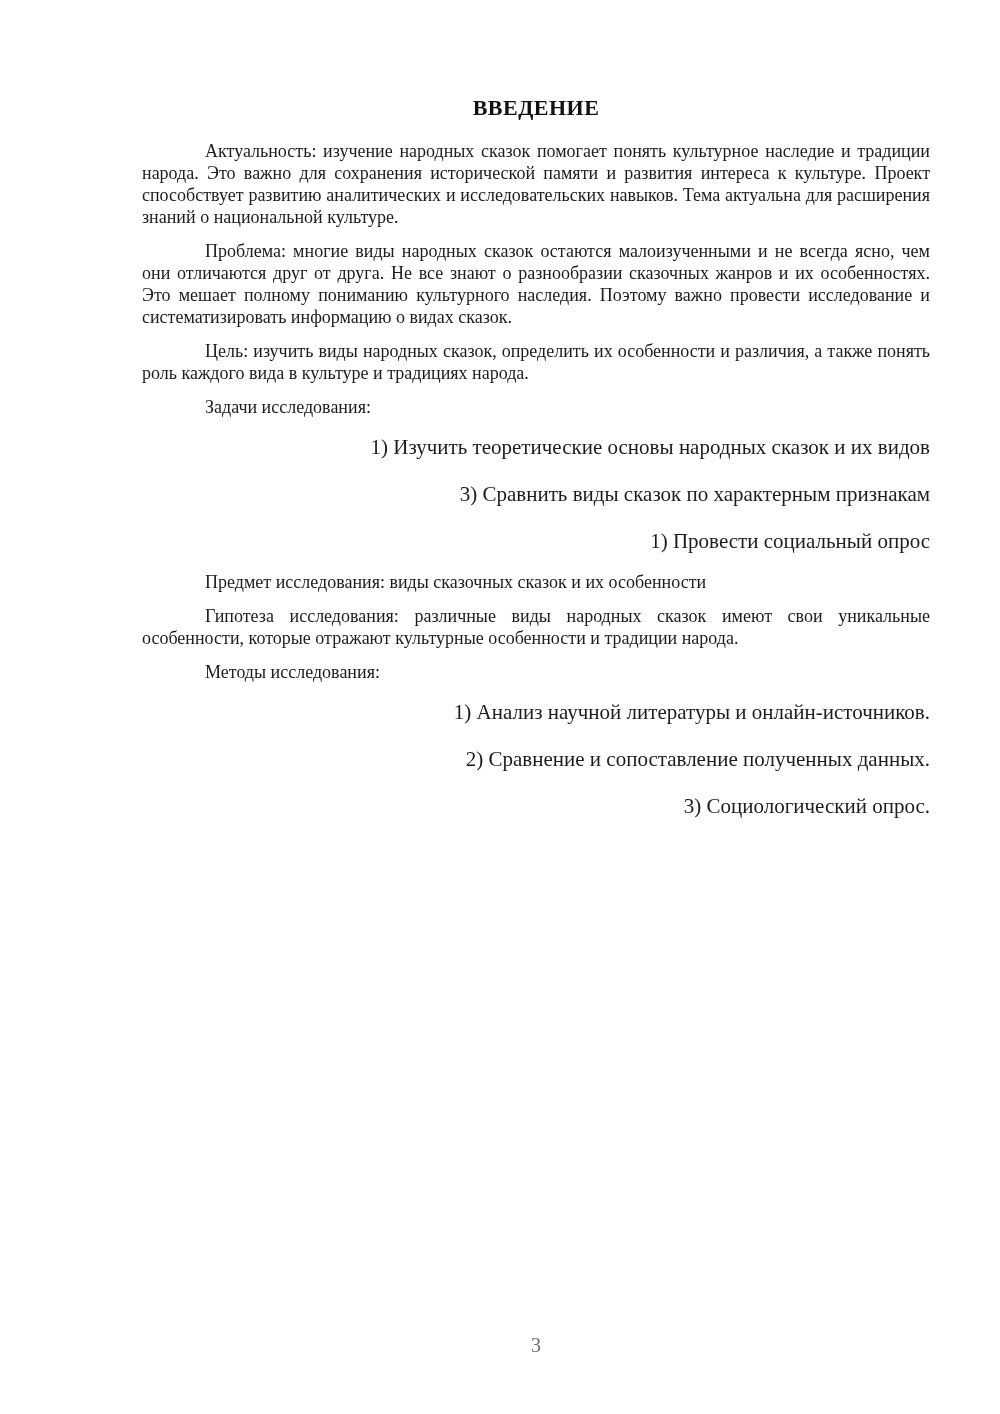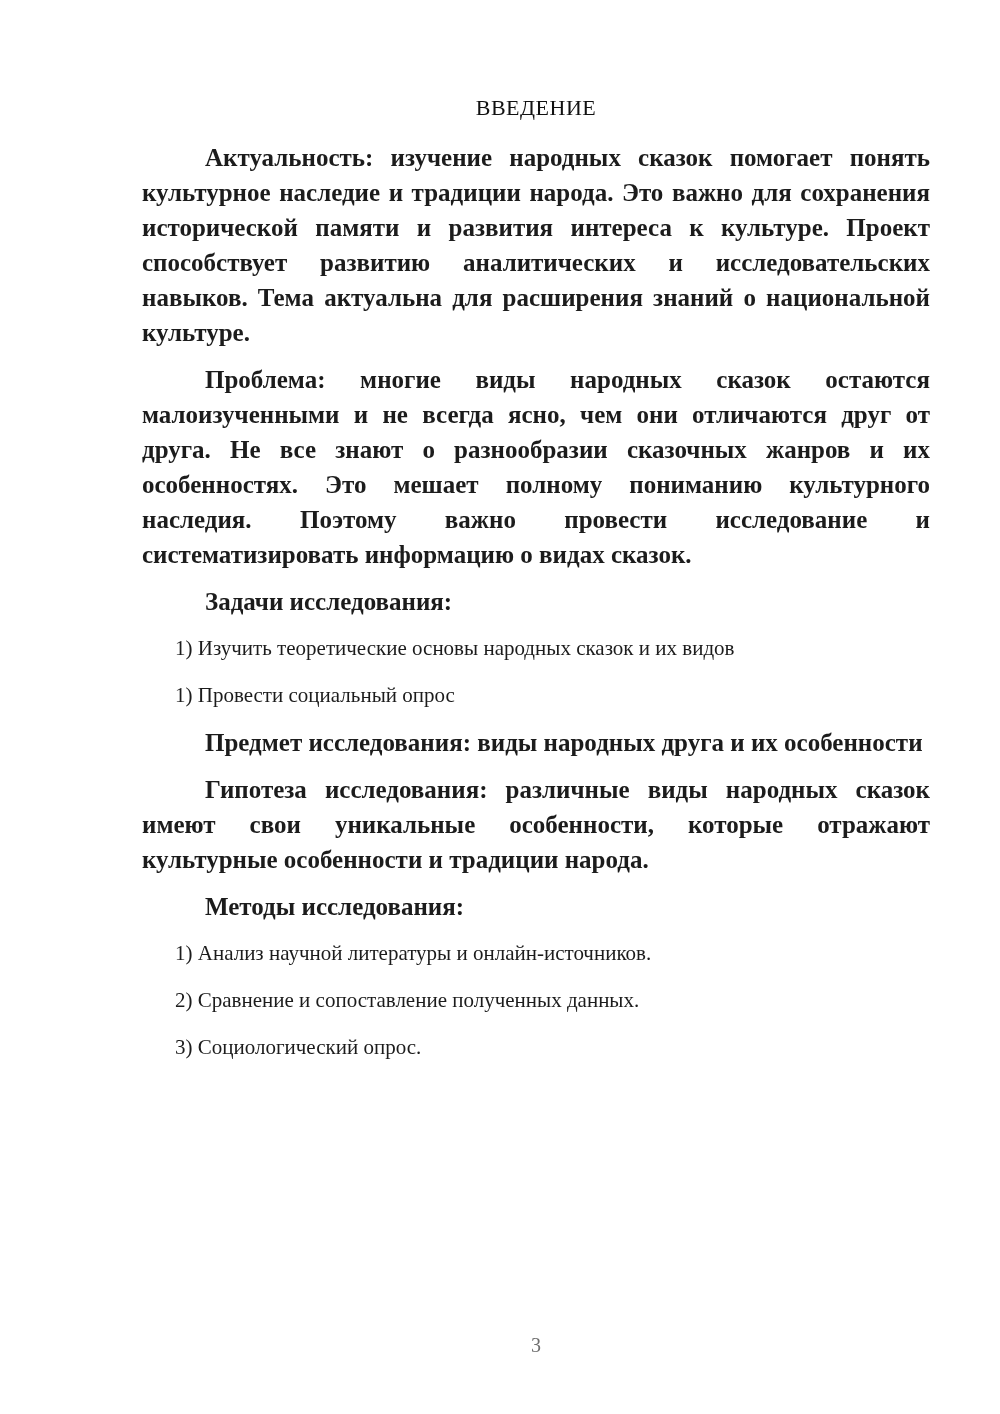--- a/index.html
+++ b/index.html
@@ -19,38 +19,37 @@
   }
   .content {
     position: absolute;
     left: 142px;
     top: 90px;
     width: 788px;
   }
   .title {
     font-size: 22px;
     line-height: 35px;
-    font-weight: normal;
+    font-weight: bold;
     text-align: center;
     margin: 0 0 15px 0;
     color: #111111;
     letter-spacing: 0.5px;
   }
   .para {
-    font-size: 25px;
-    line-height: 35px;
+    font-size: 18px;
+    line-height: 22px;
     text-align: justify;
     text-indent: 63px;
     margin: 0 0 12px 0;
-    font-weight: bold;
   }
   .list-item {
     font-size: 21px;
     line-height: 35px;
-    text-align: left;
+    text-align: right;
     text-indent: 33px;
     margin: 12px 0 12px 0;
   }
   .page-number {
     position: absolute;
     left: 142px;
     width: 788px;
     top: 1328px;
     text-align: center;
     font-size: 20px;
@@ -63,28 +62,30 @@
 
 <div class="page">
   <div class="content">
 
     <h1 class="title">ВВЕДЕНИЕ</h1>
 
     <p class="para">Актуальность: изучение народных сказок помогает понять культурное наследие и традиции народа. Это важно для сохранения исторической памяти и развития интереса к культуре. Проект способствует развитию аналитических и исследовательских навыков. Тема актуальна для расширения знаний о национальной культуре.</p>
 
     <p class="para">Проблема: многие виды народных сказок остаются малоизученными и не всегда ясно, чем они отличаются друг от друга. Не все знают о разнообразии сказочных жанров и их особенностях. Это мешает полному пониманию культурного наследия. Поэтому важно провести исследование и систематизировать информацию о видах сказок.</p>
 
+    <p class="para">Цель: изучить виды народных сказок, определить их особенности и различия, а также понять роль каждого вида в культуре и традициях народа.</p>
 
     <p class="para">Задачи исследования:</p>
 
     <p class="list-item">1) Изучить теоретические основы народных сказок и их видов</p>
+    <p class="list-item">3) Сравнить виды сказок по характерным признакам</p>
     <p class="list-item">1) Провести социальный опрос</p>
 
 
-    <p class="para">Предмет исследования: виды народных друга и их особенности</p>
+    <p class="para">Предмет исследования: виды сказочных сказок и их особенности</p>
 
     <p class="para">Гипотеза исследования: различные виды народных сказок имеют свои уникальные особенности, которые отражают культурные особенности и традиции народа.</p>
 
     <p class="para">Методы исследования:</p>
 
     <p class="list-item">1) Анализ научной литературы и онлайн-источников.</p>
     <p class="list-item">2) Сравнение и сопоставление полученных данных.</p>
     <p class="list-item">3) Социологический опрос.</p>
 
   </div>

